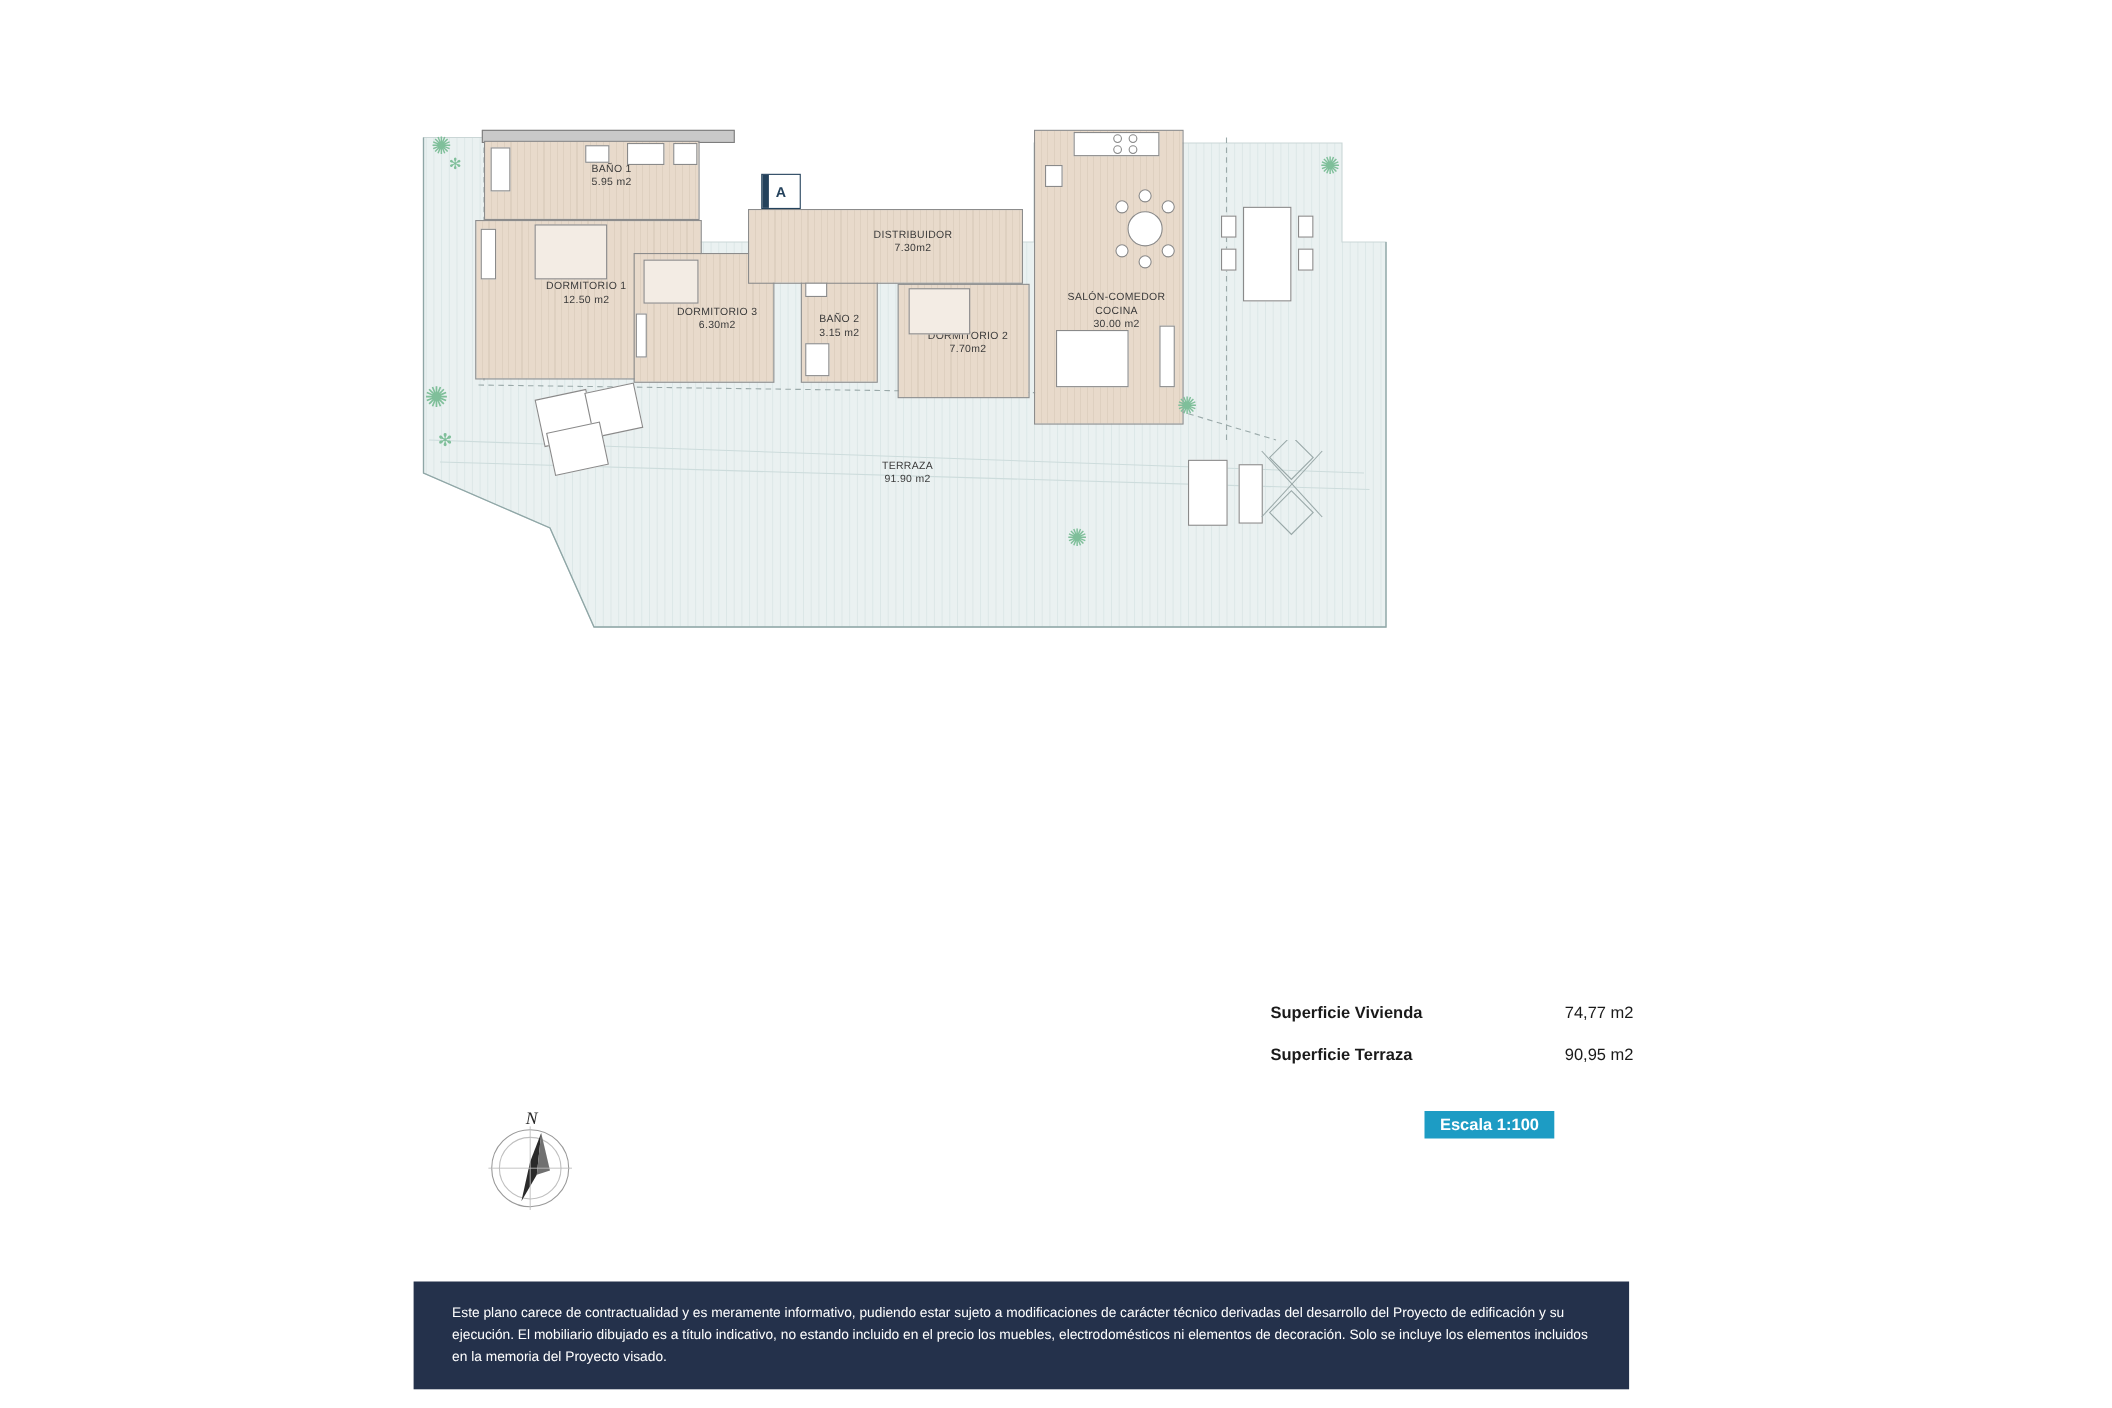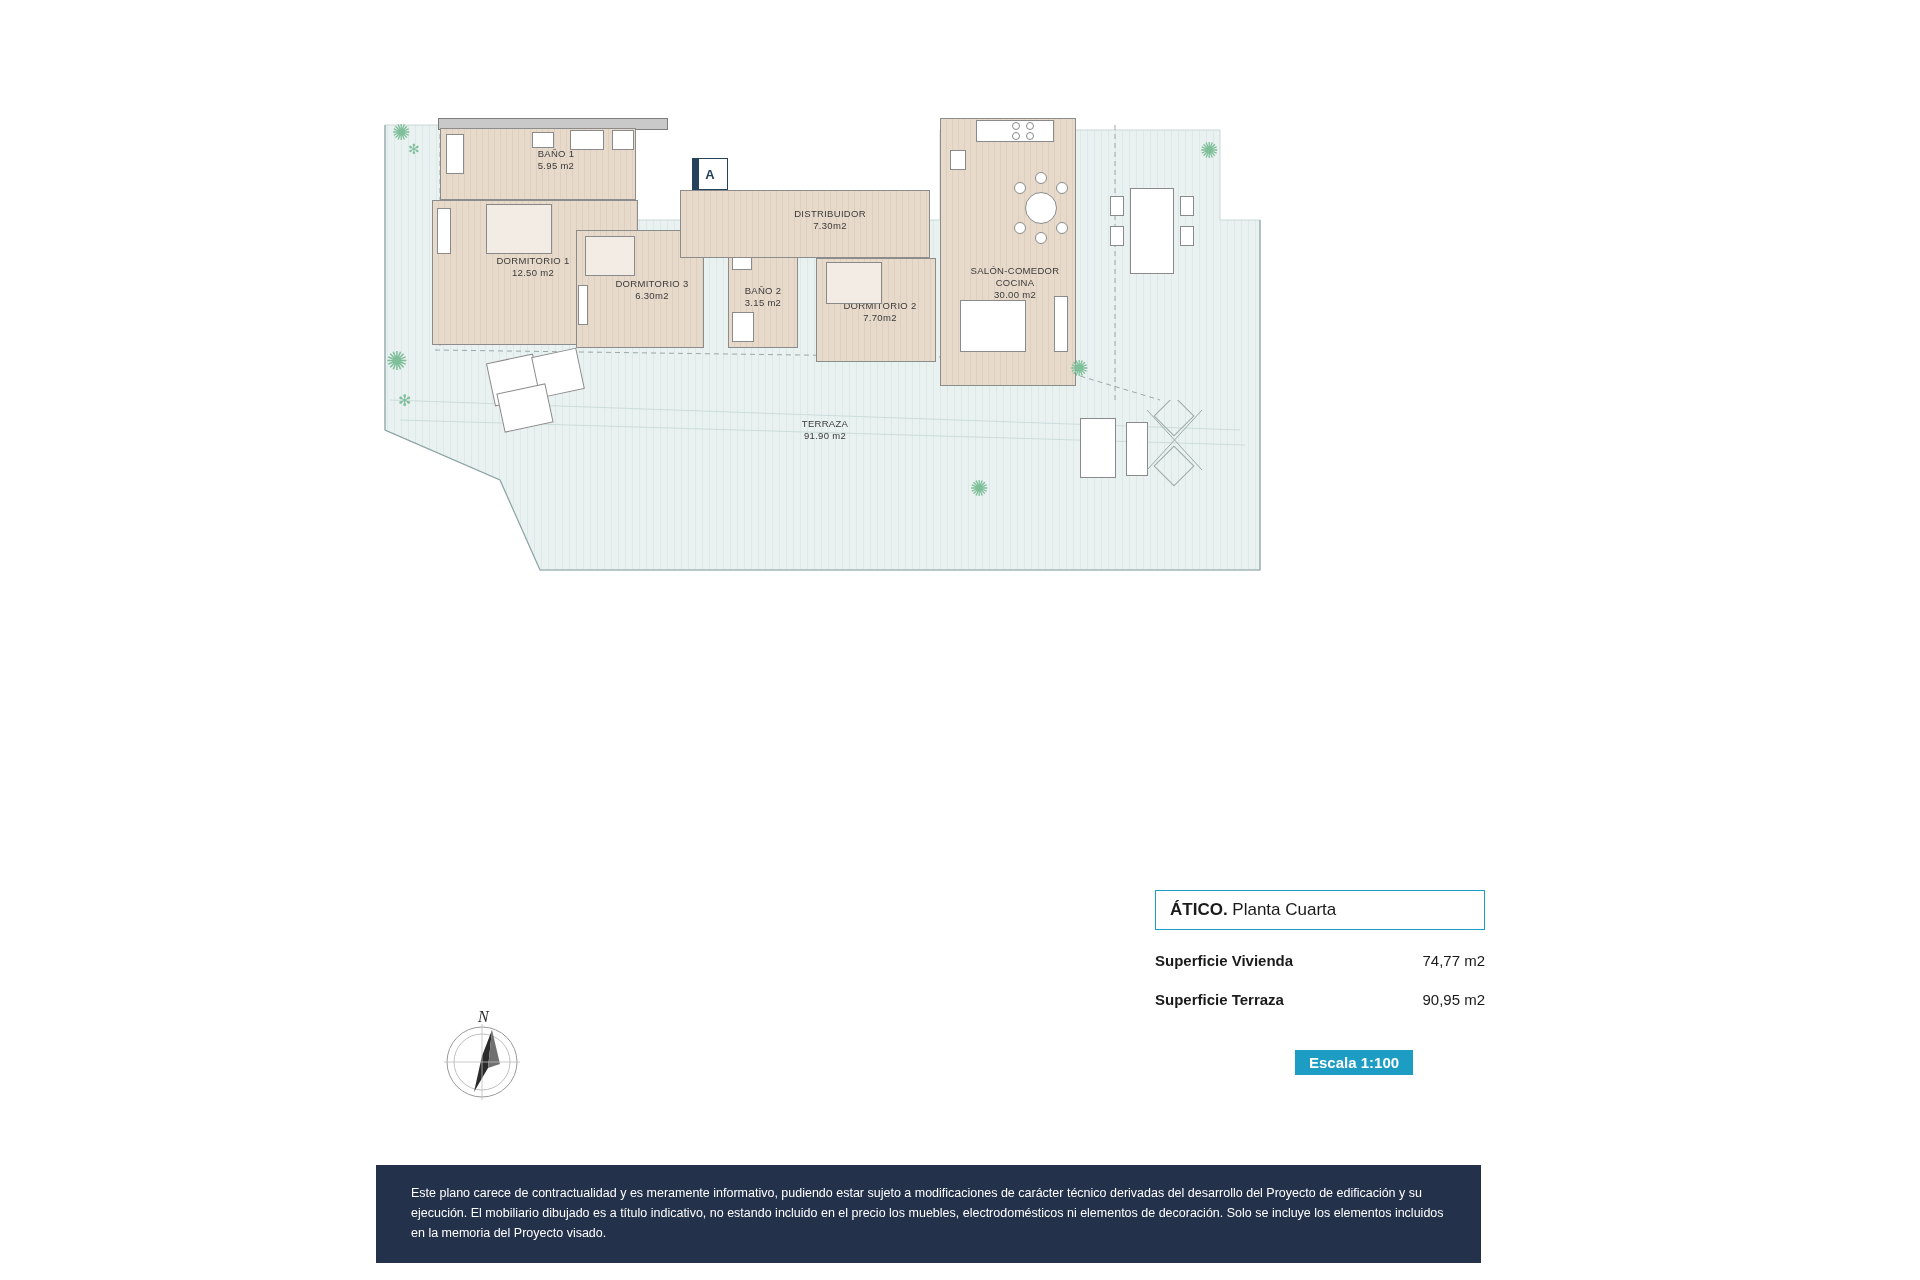--- a/index.html
+++ b/index.html
@@ -232,23 +232,20 @@
     <div class="plant" style="left:690px;top:258px;">✺</div>
     <div class="plant" style="left:590px;top:378px;">✺</div>
 
     <div class="marker-a" style="left:312px;top:58px;">
       <span class="bar"></span>
       <span>A</span>
     </div>
   </div>
 
   <div class="legend">
-    <div class="legend-title">
-      <b>ÁTICO.</b><span> Planta Cuarta</span>
-    </div>
     <div class="legend-row">
       <span>Superficie Vivienda</span>
       <span class="val">74,77 m2</span>
     </div>
     <div class="legend-row">
       <span>Superficie Terraza</span>
       <span class="val">90,95 m2</span>
     </div>
     <div class="scale-badge">Escala 1:100</div>
   </div>

